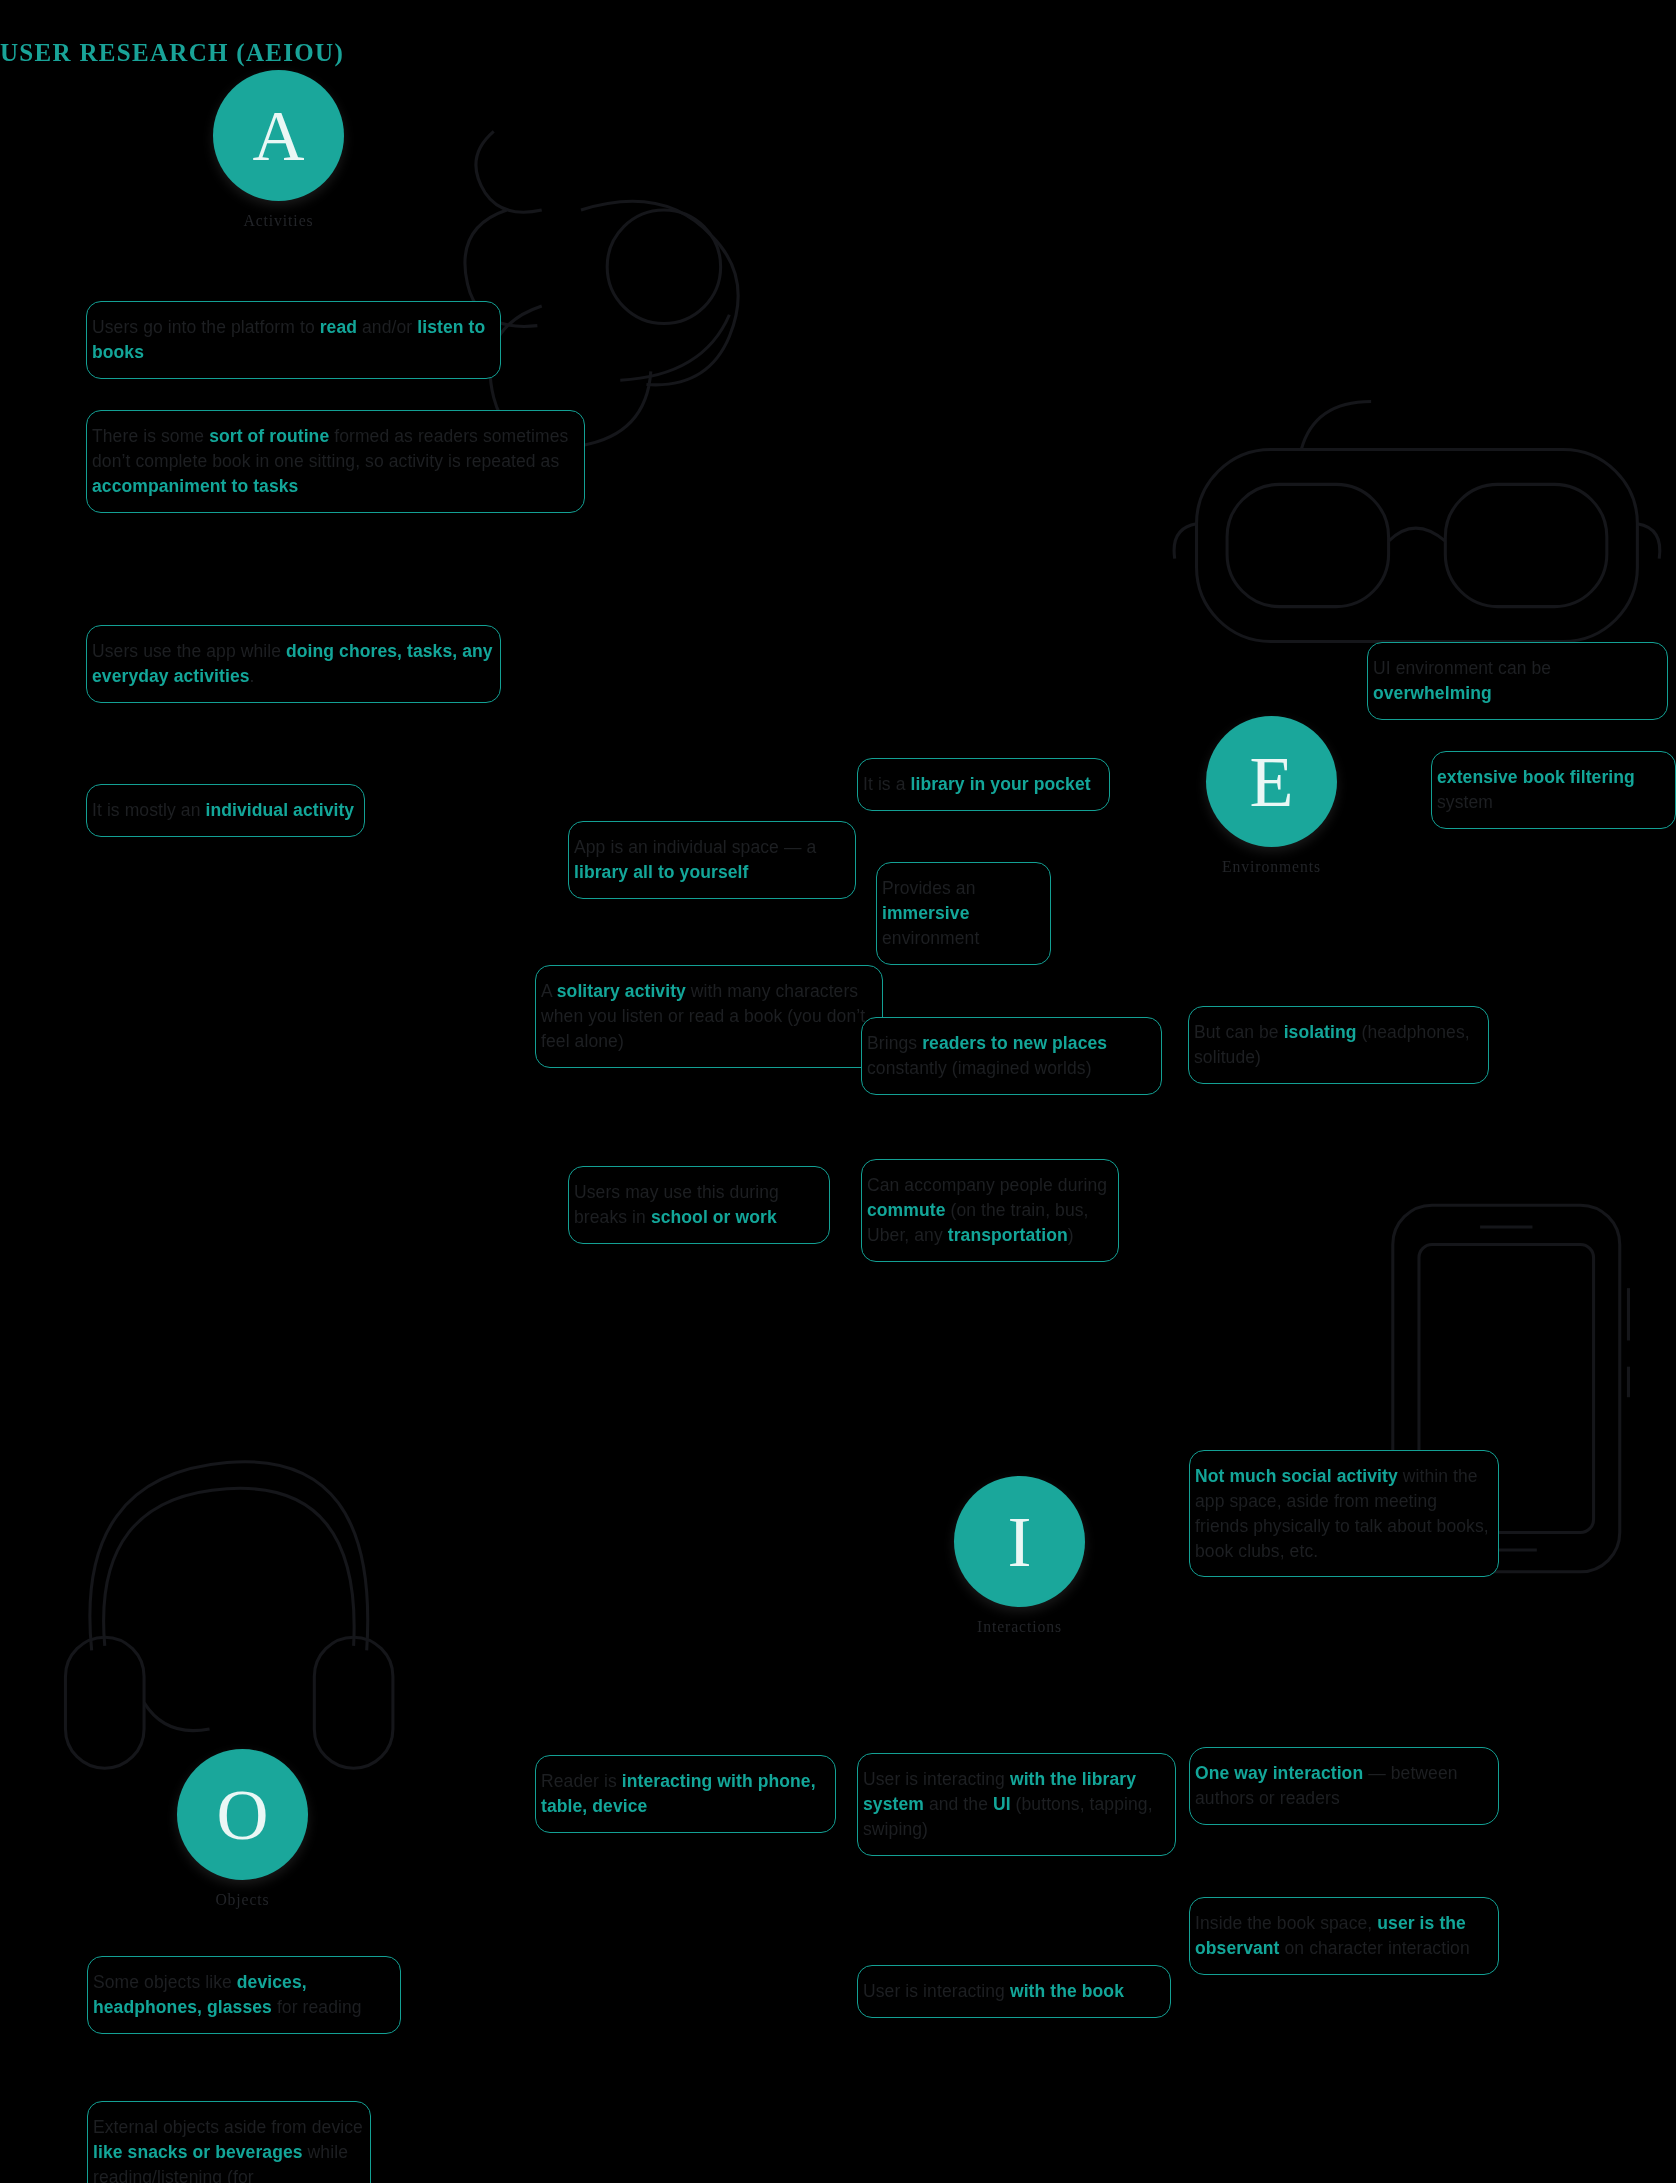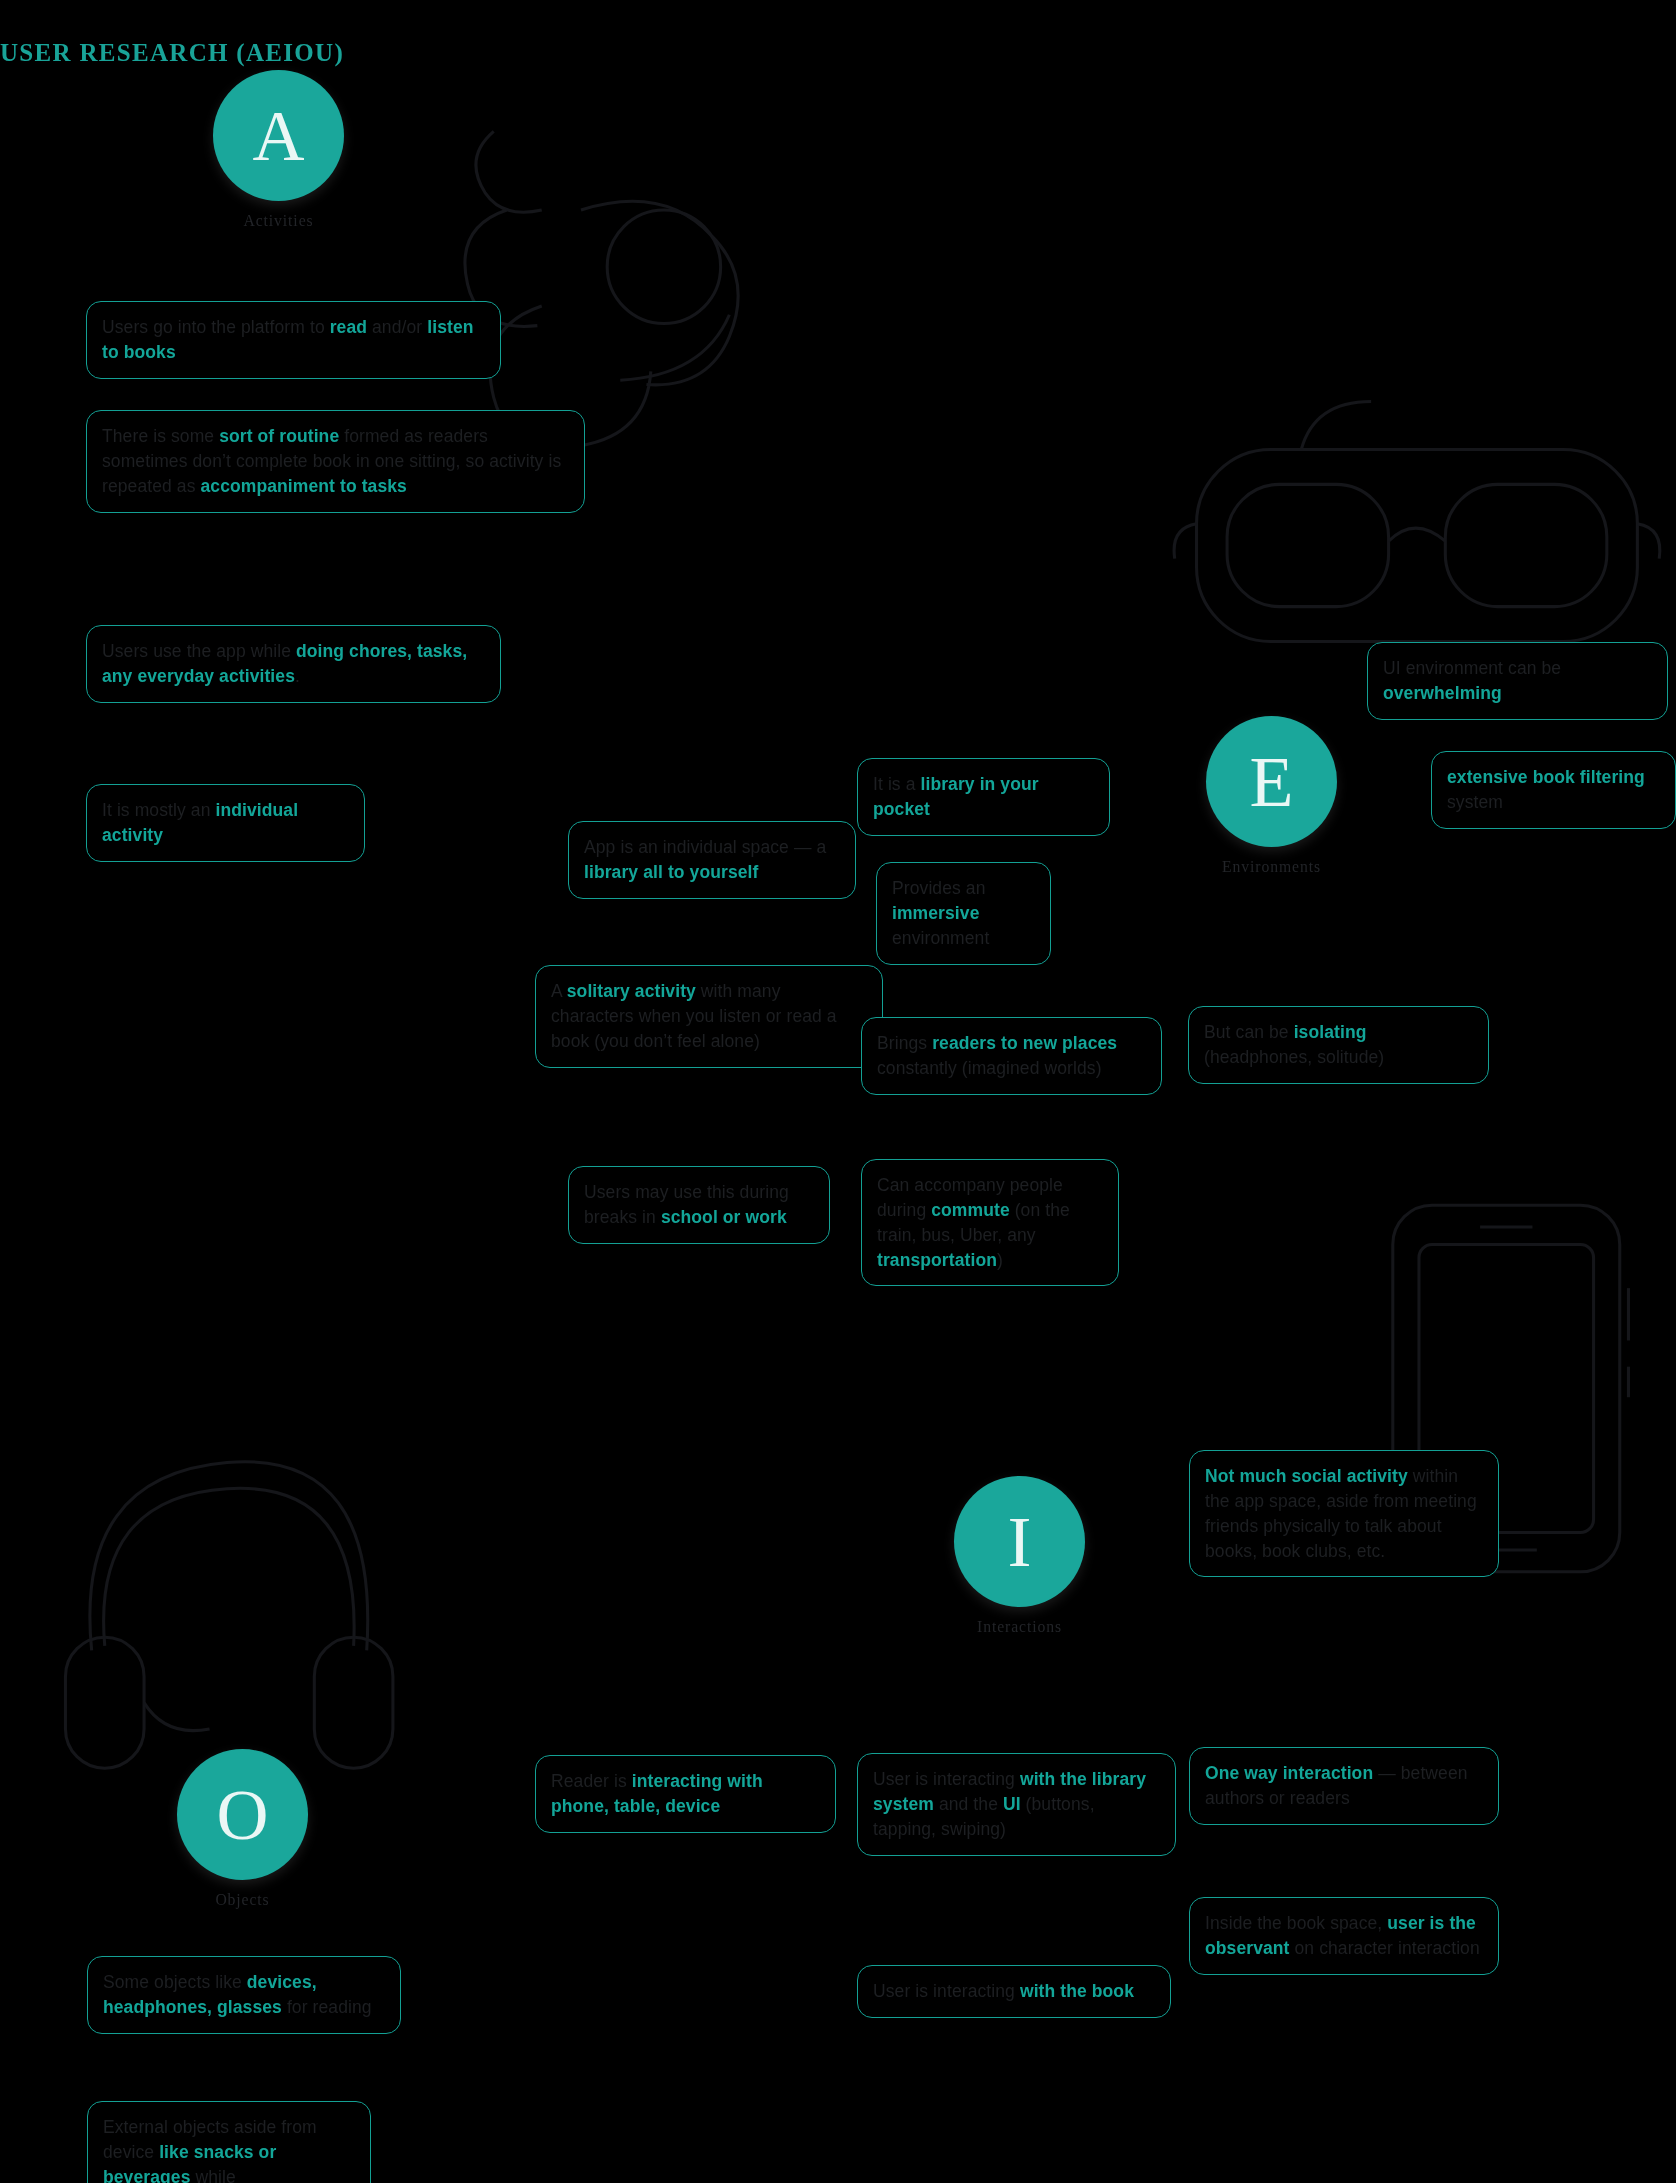--- a/index.html
+++ b/index.html
@@ -69,21 +69,21 @@
     color: #222428;
   }
 
   
   .card {
     position: absolute;
     box-sizing: border-box;
     border: 1.3px solid #13a094;
     border-radius: 15px;
     background: #000000;
-    padding: 13px 15px;
+    padding: 13px 5px;
     font-size: 17.5px;
     line-height: 1.42;
     color: #1d1f22;
     letter-spacing: 0.1px;
   }
   .card b {
     color: #13a699;
     font-weight: bold;
   }
 </style>
@@ -157,21 +157,21 @@
   <div class="card" style="left:861px; top:1159px; width:258px;"><span>Can accompany people during </span><b>commute</b><span> (on the train, bus, Uber, any </span><b>transportation</b><span>)</span></div>
 
   <div class="node" style="left:954px; top:1476px;">
     <div class="bubble">I</div>
     <div class="node-label">Interactions</div>
   </div>
 
   <div class="card" style="left:1189px; top:1450px; width:310px;"><b>Not much social activity</b><span> within the app space, aside from meeting friends physically to talk about books, book clubs, etc.</span></div>
   <div class="card" style="left:535px; top:1755px; width:301px;"><span>Reader is </span><b>interacting with phone, table, device</b></div>
   <div class="card" style="left:857px; top:1753px; width:319px;"><span>User is interacting </span><b>with the library system</b><span> and the </span><b>UI</b><span> (buttons, tapping, swiping)</span></div>
-  <div class="card" style="left:1189px; top:1747px; width:310px;"><b>One way interaction</b><span> — between authors or readers</span></div>
+  <div class="card" style="left:1189px; top:1747px; width:310px;border-radius:17px;"><b>One way interaction</b><span> — between authors or readers</span></div>
   <div class="card" style="left:857px; top:1965px; width:314px;"><span>User is interacting </span><b>with the book</b></div>
   <div class="card" style="left:1189px; top:1897px; width:310px;"><span>Inside the book space, </span><b>user is the observant</b><span> on character interaction</span></div>
 
   <div class="node" style="left:177px; top:1749px;">
     <div class="bubble">O</div>
     <div class="node-label">Objects</div>
   </div>
 
   <div class="card" style="left:87px; top:1956px; width:314px;"><span>Some objects like </span><b>devices, headphones, glasses</b><span> for reading</span></div>
   <div class="card" style="left:87px; top:2101px; width:284px;"><span>External objects aside from device </span><b>like snacks or beverages</b><span> while reading/listening (for </span></div>

